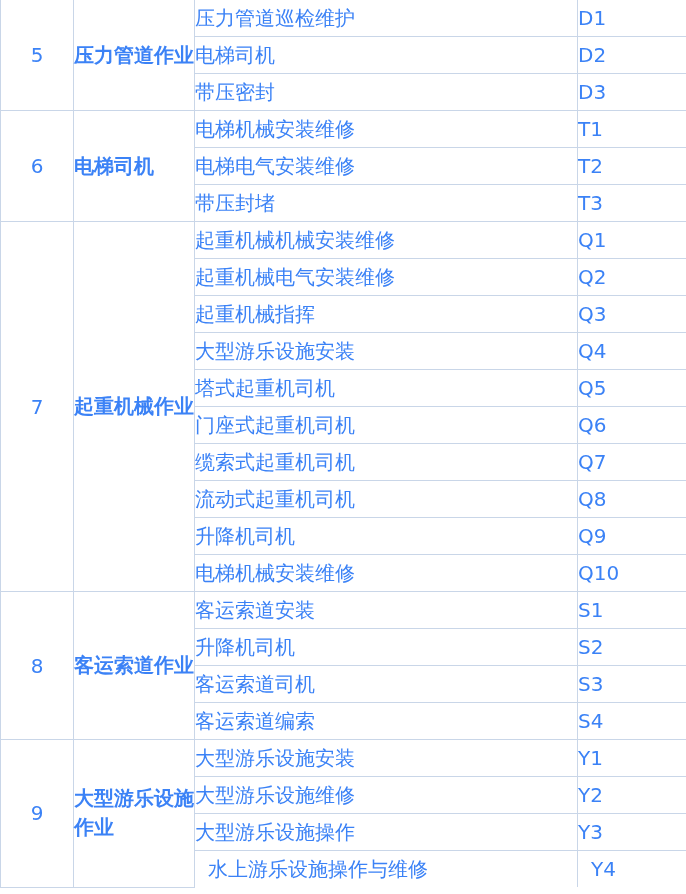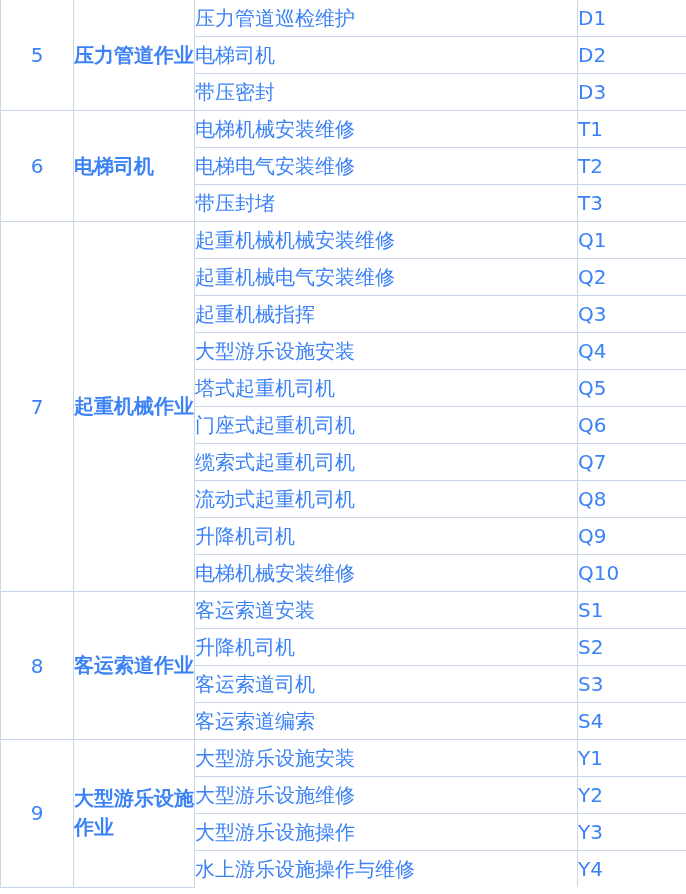--- a/index.html
+++ b/index.html
@@ -44,20 +44,21 @@
   td.col-code {
     width: 108px;
     padding-left: 14px;
   }
   
   table.spec-table tr:first-child td {
     border-top: none;
   }
   table.spec-table tr:last-child td {
     border-bottom: none;
+    padding-left: 13px;
   }
 </style>
 </head>
 <body>
 
 <table class="spec-table">
   <tbody>
 
     <tr>
       <td class="col-no" rowspan="3">5</td>

